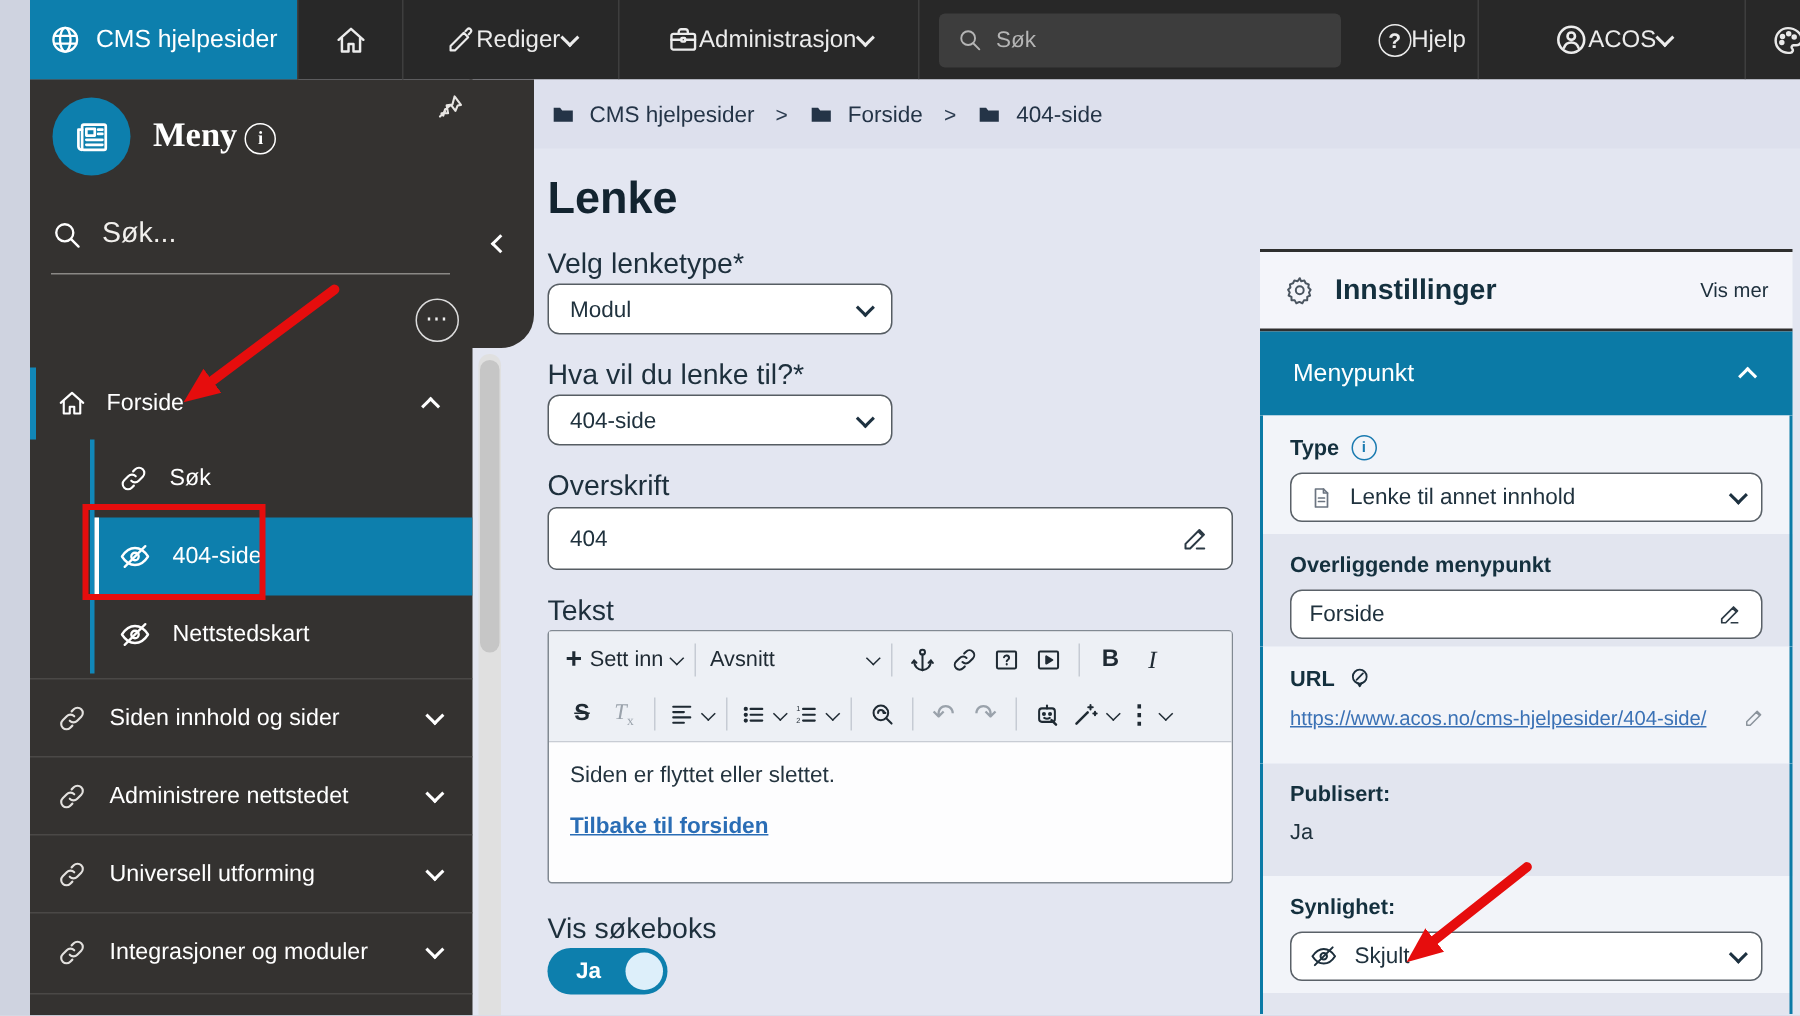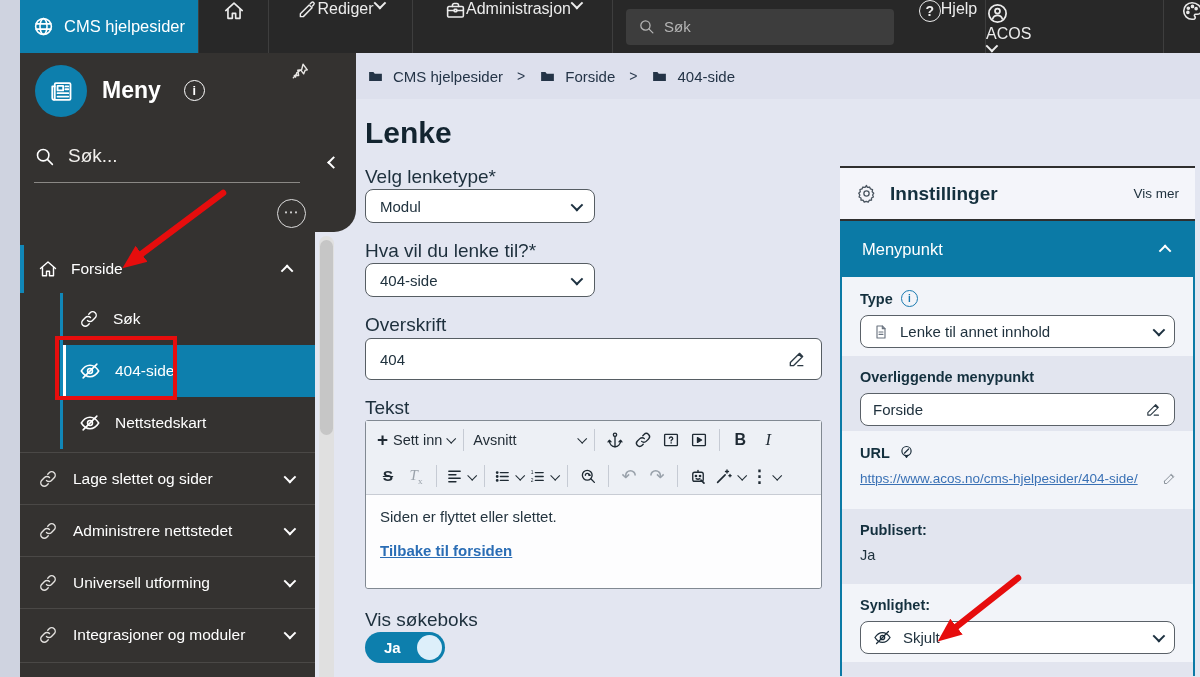--- a/index.html
+++ b/index.html
@@ -13,46 +13,46 @@
   
   .cv { display:inline-block; width:9px; height:9px; border-right:2.2px solid currentColor; border-bottom:2.2px solid currentColor; }
   .cv-down { transform:rotate(45deg) translateY(-2px); }
   .cv-up   { transform:rotate(-135deg) translateY(-2px); }
   .cv-left { transform:rotate(135deg); }
 
   
   #topbar { position:absolute; left:0; top:0; width:1200px; height:53px; background:#282828; display:flex; align-items:center; color:#ececec; }
   .tb-sep { width:1px; height:53px; background:#3e3e3e; flex:0 0 auto; }
   #brand { width:178px; height:53px; background:#0d7fad; color:#fff; display:flex; align-items:center; justify-content:center; gap:10px; font-size:16.5px; cursor:pointer; }
-  .tb-item { display:flex; align-items:flex-start; justify-content:center; font-size:16px; height:53px; cursor:pointer; }
+  .tb-item { display:flex; align-items:center; justify-content:center; font-size:16px; height:53px; cursor:pointer; }
   #tb-home { width:69px; }
   #tb-rediger { width:143px; }
   #tb-admin { width:199px; }
   #tb-search { margin-left:13px; width:268px; height:36px; background:#3d3d3d; border-radius:4px; display:flex; align-items:center; padding:0 12px; gap:9px; }
   #tb-search input { background:transparent; border:none; outline:none; color:#d8d8d8; font-size:15px; width:200px; font-family:inherit; }
   #tb-search input::placeholder { color:#b5b5b5; }
   #tb-hjelp { margin-left:17px; width:74px; }
-  #tb-user { width:177px;flex-direction:column; }
+  #tb-user { width:177px; }
   #tb-theme { flex:1; }
 
   
   #crumbbar { position:absolute; left:295px; top:53px; width:905px; height:46px; background:#dde0ed; display:flex; align-items:center; padding-left:52px; color:#243447; font-size:15px; }
   .crumb { display:flex; align-items:center; gap:9px; cursor:pointer; }
   .crumb-sep { margin:0 14px; font-size:14px; color:#2c3c50; }
   #mainbg { position:absolute; left:295px; top:99px; width:905px; height:578px; background:#e3e6f1; }
 
   
   #sidebar { position:absolute; left:0; top:53px; width:295px; height:624px; background:#343230; color:#fff; overflow:hidden; }
   #side-tab { position:absolute; left:293px; top:53px; width:43px; height:179px; background:#343230; border-radius:0 0 22px 0; }
   #side-collapse { position:absolute; left:309px; top:158px; color:#fff; cursor:pointer; }
   #side-scroll-track { position:absolute; left:299px; top:236px; width:15px; height:441px; background:#e0e0e0; border-radius:8px 8px 0 0; }
   #side-scroll-thumb { position:absolute; left:300px; top:240px; width:13px; height:195px; background:#c6c6c6; border-radius:7px; }
 
   #side-avatar { position:absolute; left:15px; top:12px; width:52px; height:52px; border-radius:50%; background:#0d7fad; display:flex; align-items:center; justify-content:center; color:#fff; }
-  #side-title { position:absolute; left:82px; top:24px; display:flex; align-items:center; gap:23px; font-size:23px; font-weight:bold; }
+  #side-title { position:absolute; left:82px; top:24px; display:flex; align-items:flex-end; gap:5px; font-size:23px; font-weight:bold;font-family:Liberation Serif, serif; }
   .info-circle { width:21px; height:21px; border:1.8px solid currentColor; border-radius:50%; display:inline-flex; align-items:center; justify-content:center; font-size:12.5px; font-weight:bold; font-style:normal; }
   #side-pin { position:absolute; left:270px; top:8px; color:#e8e6e3; cursor:pointer; }
   #side-search { position:absolute; left:14px; top:92px; width:266px; display:flex; align-items:center; gap:13px; border-bottom:1px solid #8a8885; padding-bottom:15px; }
   #side-search input { background:transparent; border:none; outline:none; color:#fff; font-size:19px; width:200px; font-family:inherit; }
   #side-search input::placeholder { color:#f1efec; }
   #side-more { position:absolute; left:257px; top:146px; width:29px; height:29px; border:1.6px solid #dcdcdc; border-radius:50%; display:flex; align-items:center; justify-content:center; font-size:15px; letter-spacing:1px; color:#eee; cursor:pointer; padding-bottom:4px; }
 
   .nav-root { position:absolute; left:0; top:192px; width:295px; height:48px; display:flex; align-items:center; cursor:pointer; }
   .nav-root .accent { position:absolute; left:0; top:0; width:4px; height:48px; background:#1187b8; }
   .nav-root .ic { margin-left:18px; }
@@ -325,21 +325,21 @@
       <span>Nettstedskart</span>
     </div>
 
     <div class="nav-sec" style="top:399px;">
       <span class="ic">
         <svg width="20" height="20" viewBox="0 0 24 24" style="stroke-width:1.7;">
             <path d="M10.2 13.8a4.2 4.2 0 0 0 6 0l3.2-3.2a4.2 4.2 0 0 0-6-6L11.7 6.3"></path>
             <path d="M13.8 10.2a4.2 4.2 0 0 0-6 0l-3.2 3.2a4.2 4.2 0 0 0 6 6l1.7-1.7"></path>
           </svg>
       </span>
-      <span class="t">Lage slettet og sider</span>
+      <span class="t">Siden innhold og sider</span>
       <span class="cv cv-down cvv"></span>
     </div>
     <div class="nav-sec" style="top:451px;">
       <span class="ic">
         <svg width="20" height="20" viewBox="0 0 24 24" style="stroke-width:1.7;">
             <path d="M10.2 13.8a4.2 4.2 0 0 0 6 0l3.2-3.2a4.2 4.2 0 0 0-6-6L11.7 6.3"></path>
             <path d="M13.8 10.2a4.2 4.2 0 0 0-6 0l-3.2 3.2a4.2 4.2 0 0 0 6 6l1.7-1.7"></path>
           </svg>
       </span>
       <span class="t">Administrere nettstedet</span>

